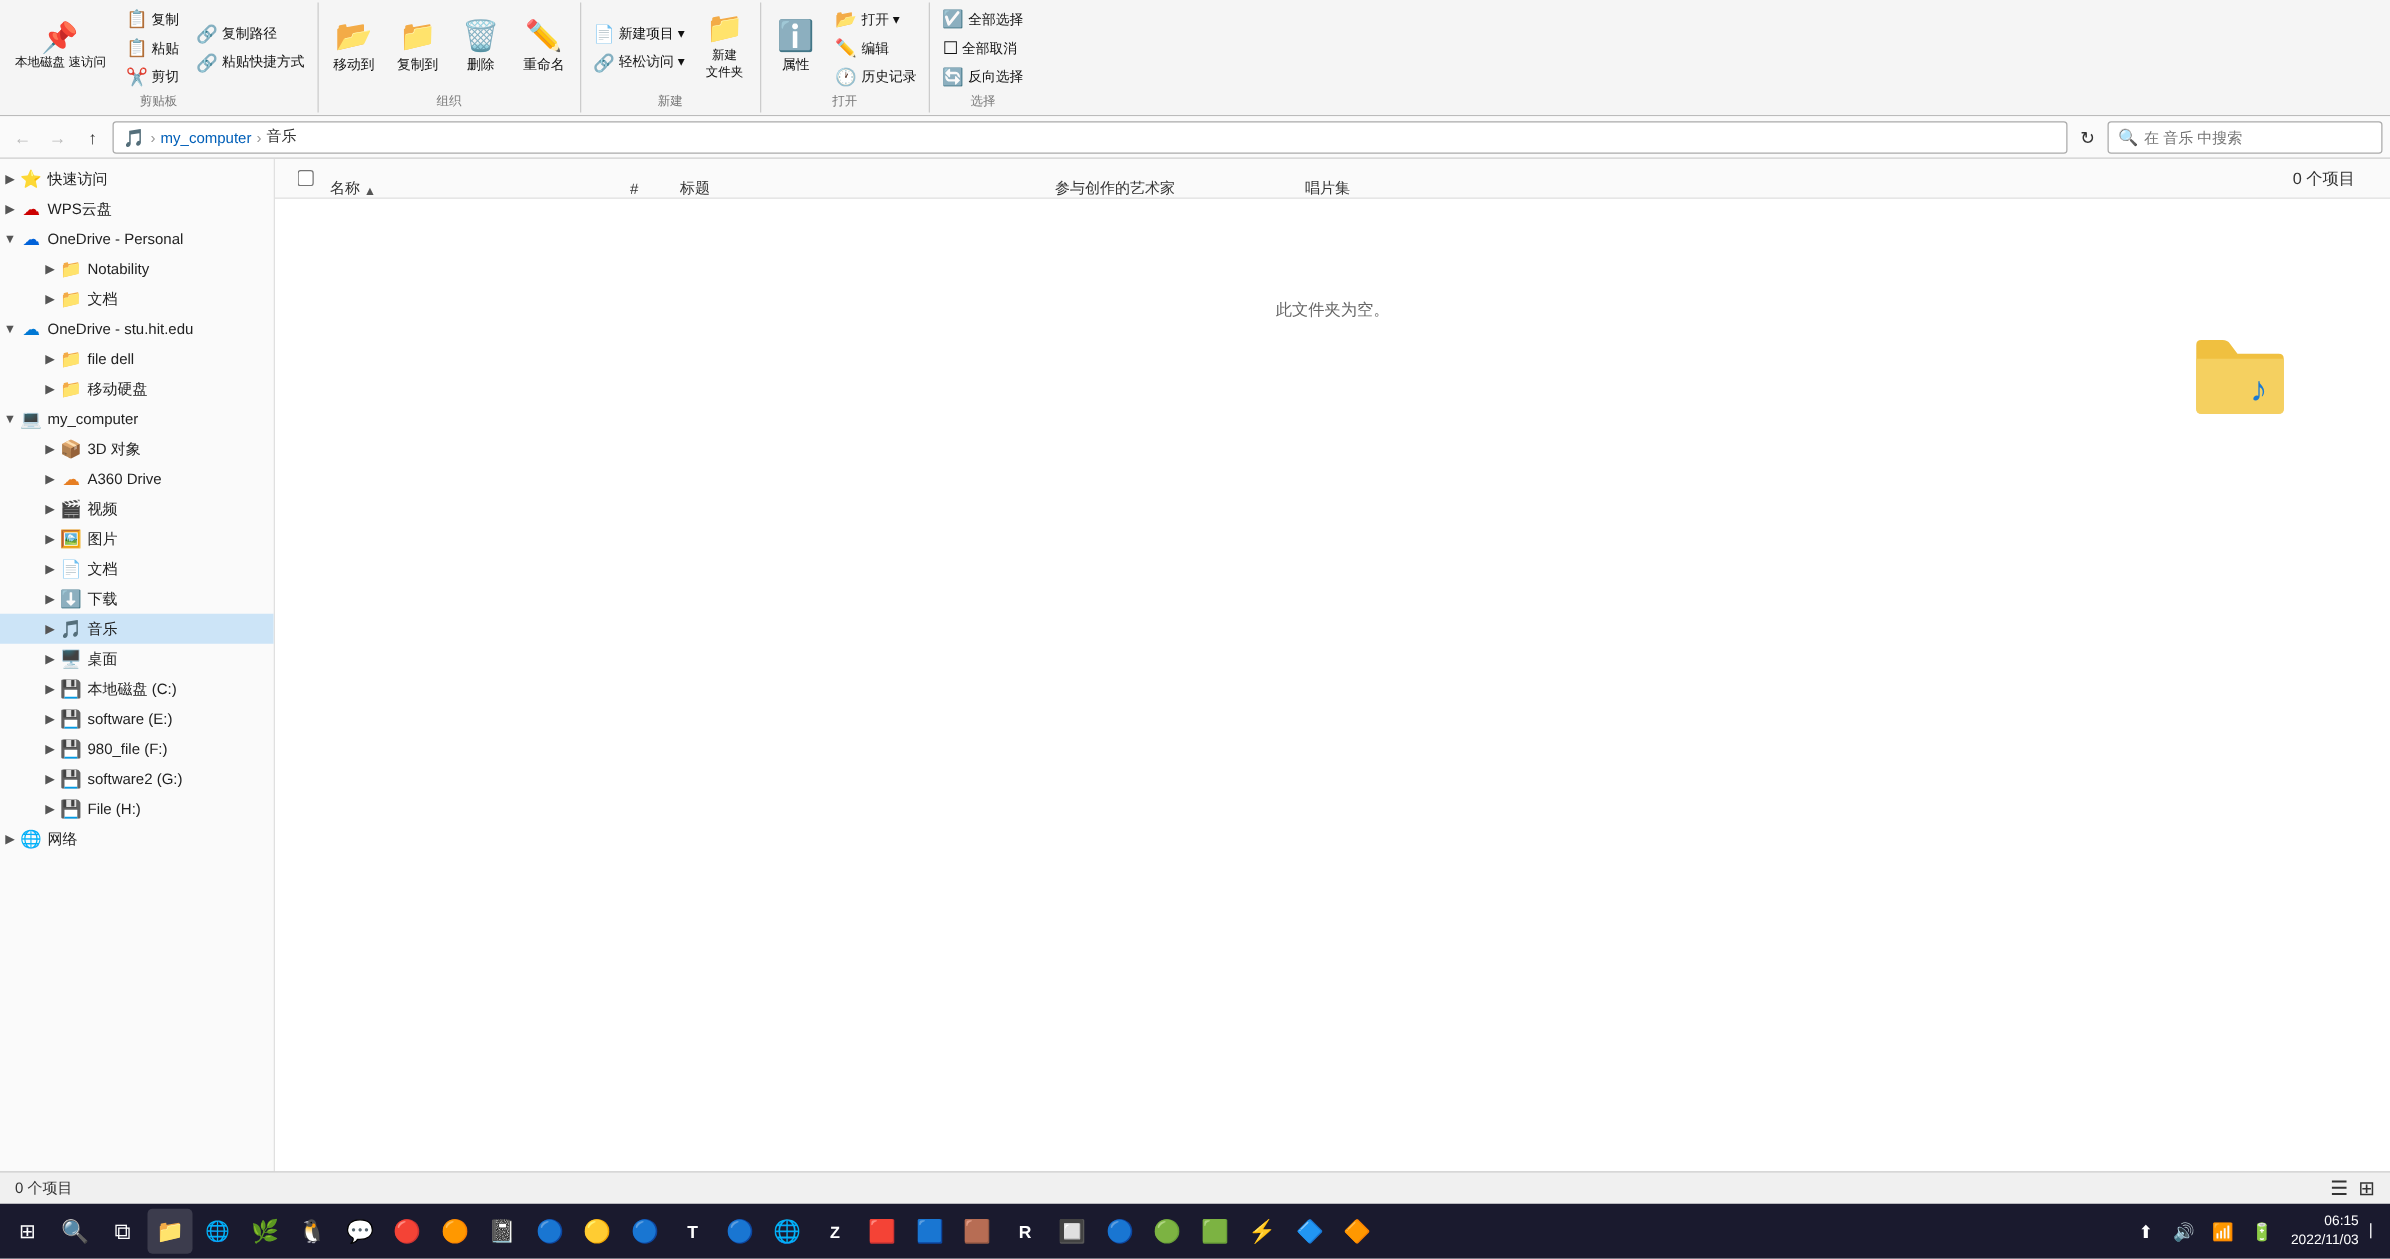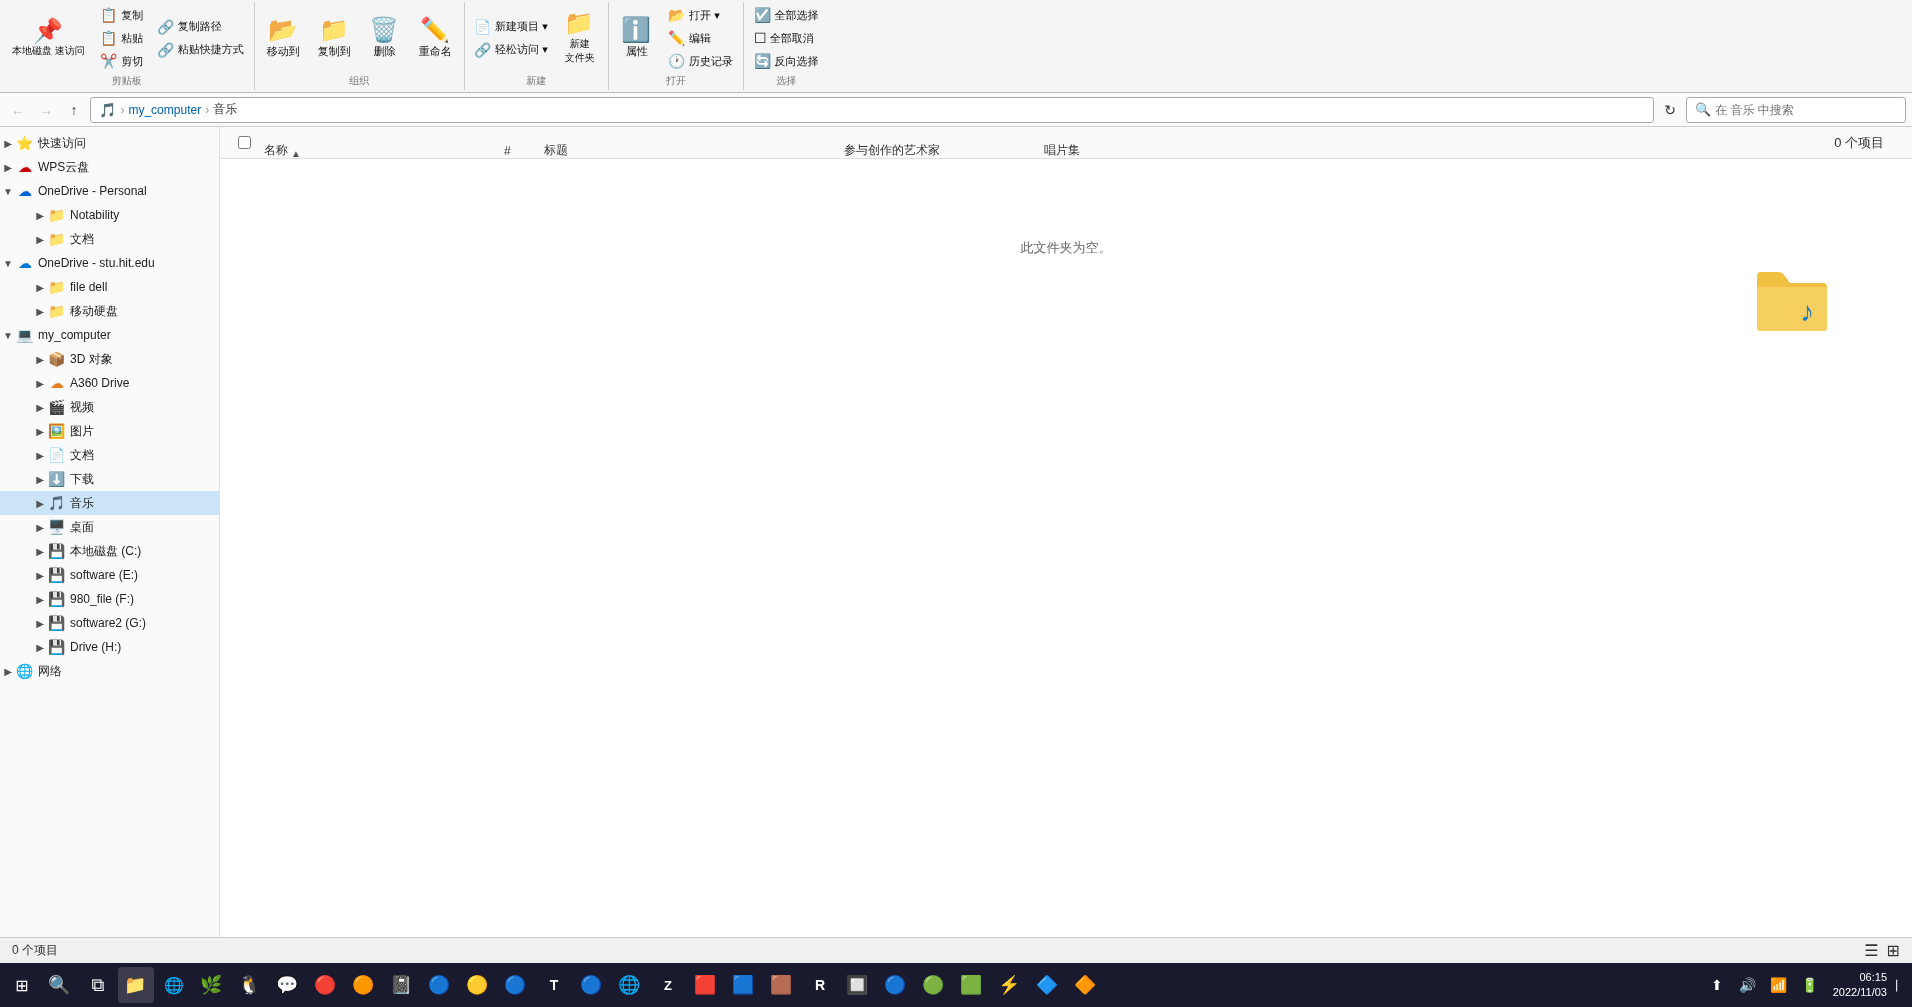--- a/index.html
+++ b/index.html
@@ -340,21 +340,21 @@
 
     <div class="sidebar-item sidebar-indent2">
       <span class="expander">▶</span>
       <span class="item-icon" style="color:#888">💾</span>
       <span class="item-label">software2 (G:)</span>
     </div>
 
     <div class="sidebar-item sidebar-indent2">
       <span class="expander">▶</span>
       <span class="item-icon" style="color:#888">💾</span>
-      <span class="item-label">Drive (H:)</span>
+      <span class="item-label">File (H:)</span>
     </div>
 
     <div class="sidebar-item">
       <span class="expander">▶</span>
       <span class="item-icon" style="color:#0078d4">🌐</span>
       <span class="item-label">网络</span>
     </div>
   </div>
 
   <div class="content-area">

